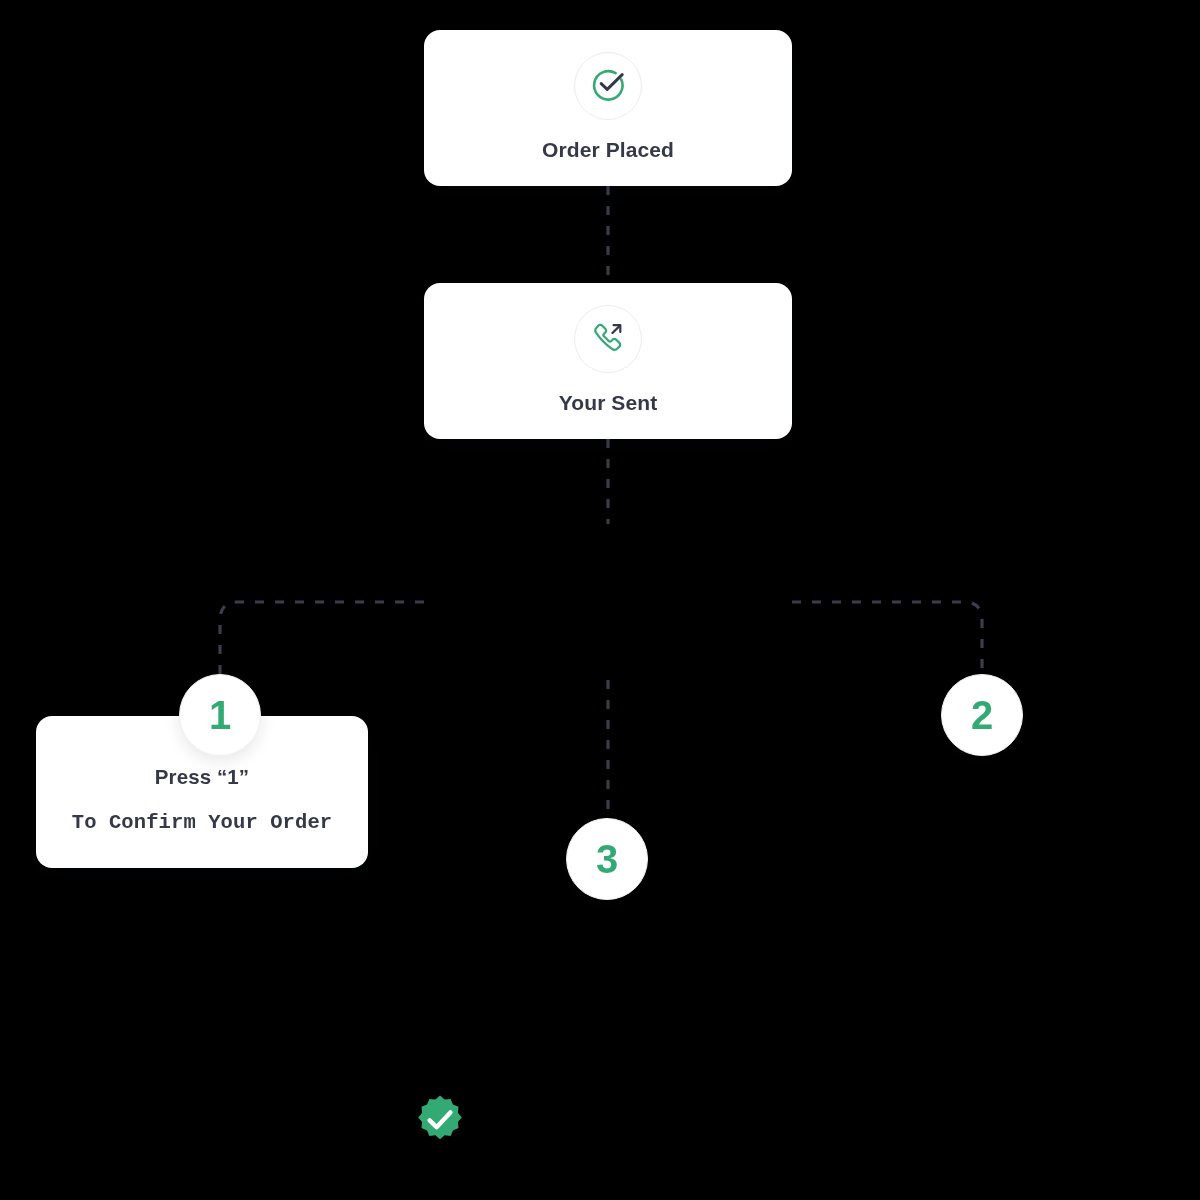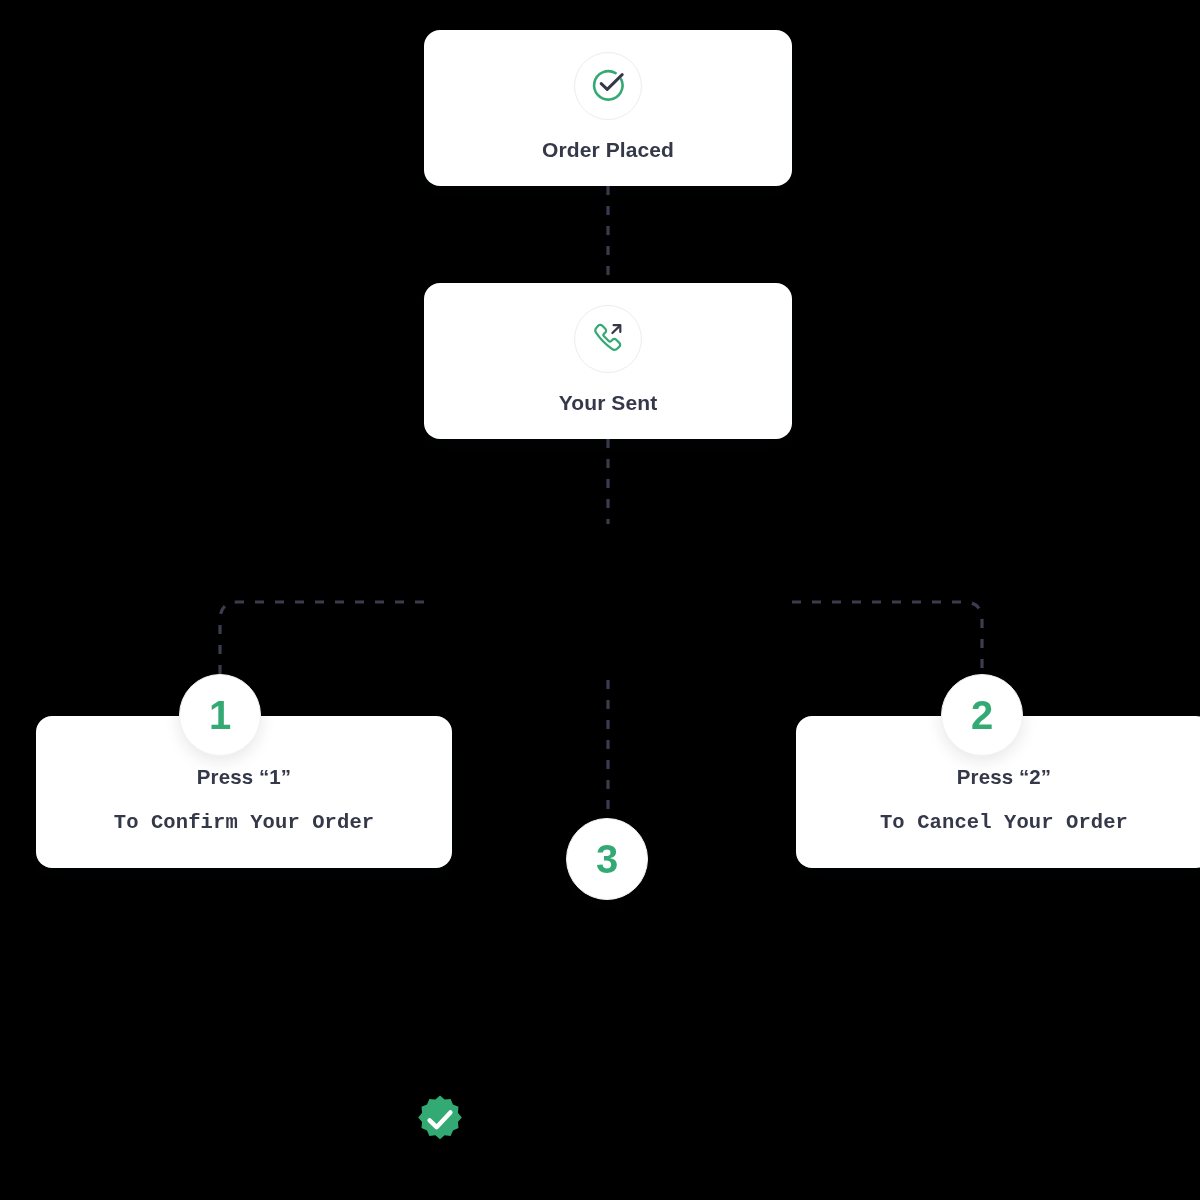--- a/index.html
+++ b/index.html
@@ -68,21 +68,21 @@
     display: flex;
     align-items: center;
     justify-content: center;
   }
   .node-card .card-label {
     margin-top: 14px;
   }
 
   
   .option-card {
-    width: 416px;
+    width: 332px;
     height: 152px;
     justify-content: center;
     padding-top: 16px;
   }
   .option-card .card-label {
     font-size: 20.5px;
     font-weight: 600;
   }
   .option-line-2 {
     margin-top: 14px;
@@ -183,24 +183,20 @@
 
 
   <div class="card option-card" id="card-press-1">
     <div class="card-label">Press “1”</div>
     <div class="card-label option-line-2">To Confirm Your Order</div>
   </div>
   <div class="badge" id="badge-1">
     <span class="badge-num">1</span>
   </div>
 
-  <div class="card option-card" id="card-press-2">
-    <div class="card-label">Press “2”</div>
-    <div class="card-label option-line-2">To Cancel Your Order</div>
-  </div>
   <div class="badge" id="badge-2">
     <span class="badge-num">2</span>
   </div>
 
   <div class="badge" id="badge-3">
     <span class="badge-num">3</span>
   </div>
 
   <span id="verified-seal">
     <svg width="56" height="56" viewBox="0 0 56 56" fill="none">

